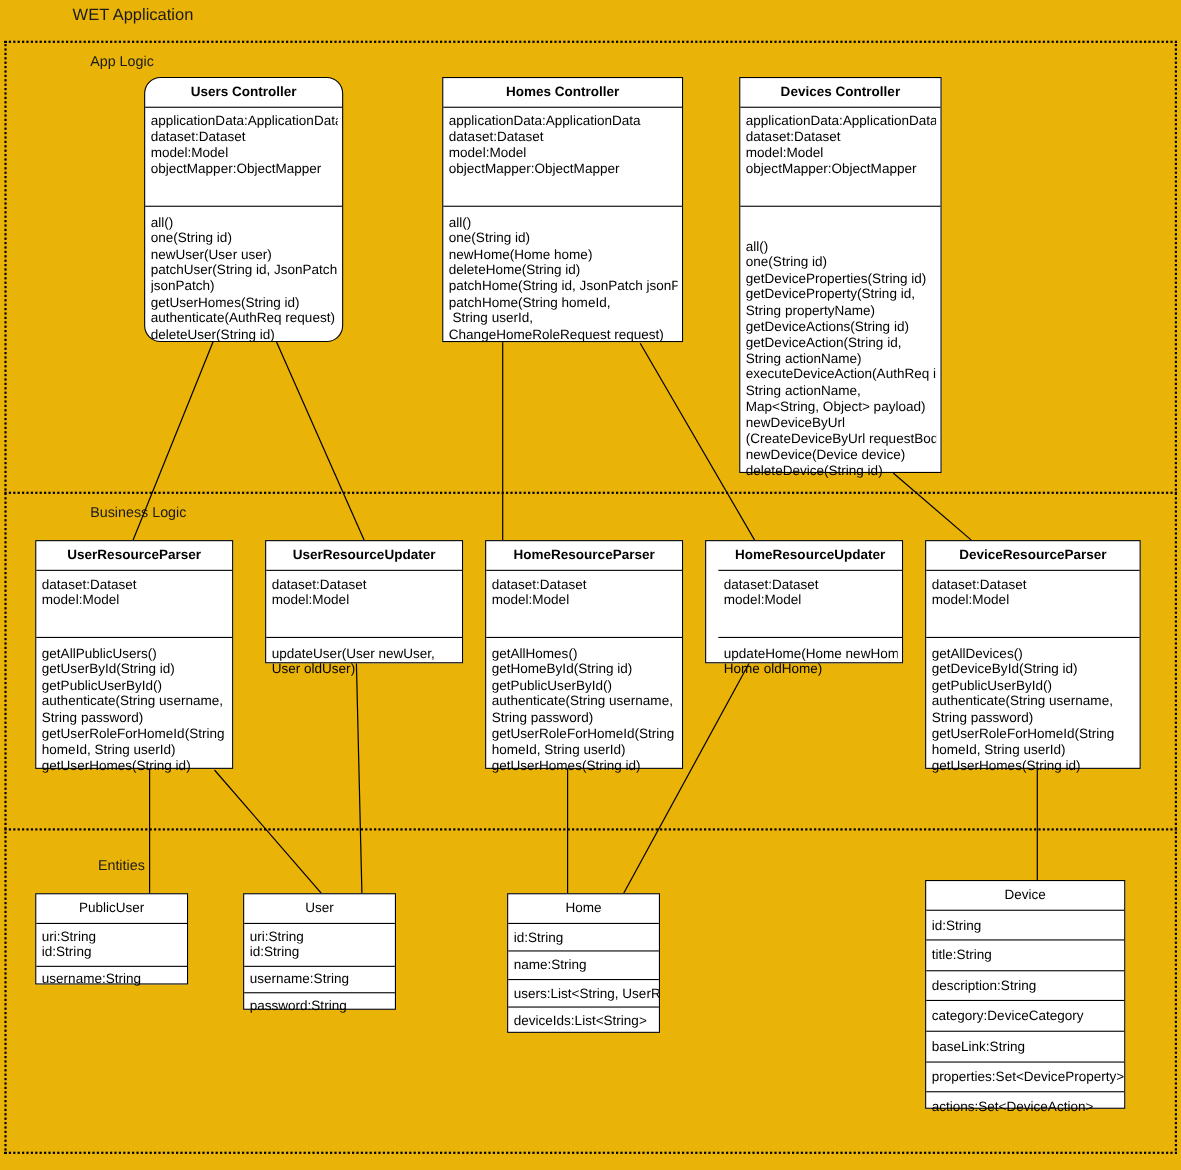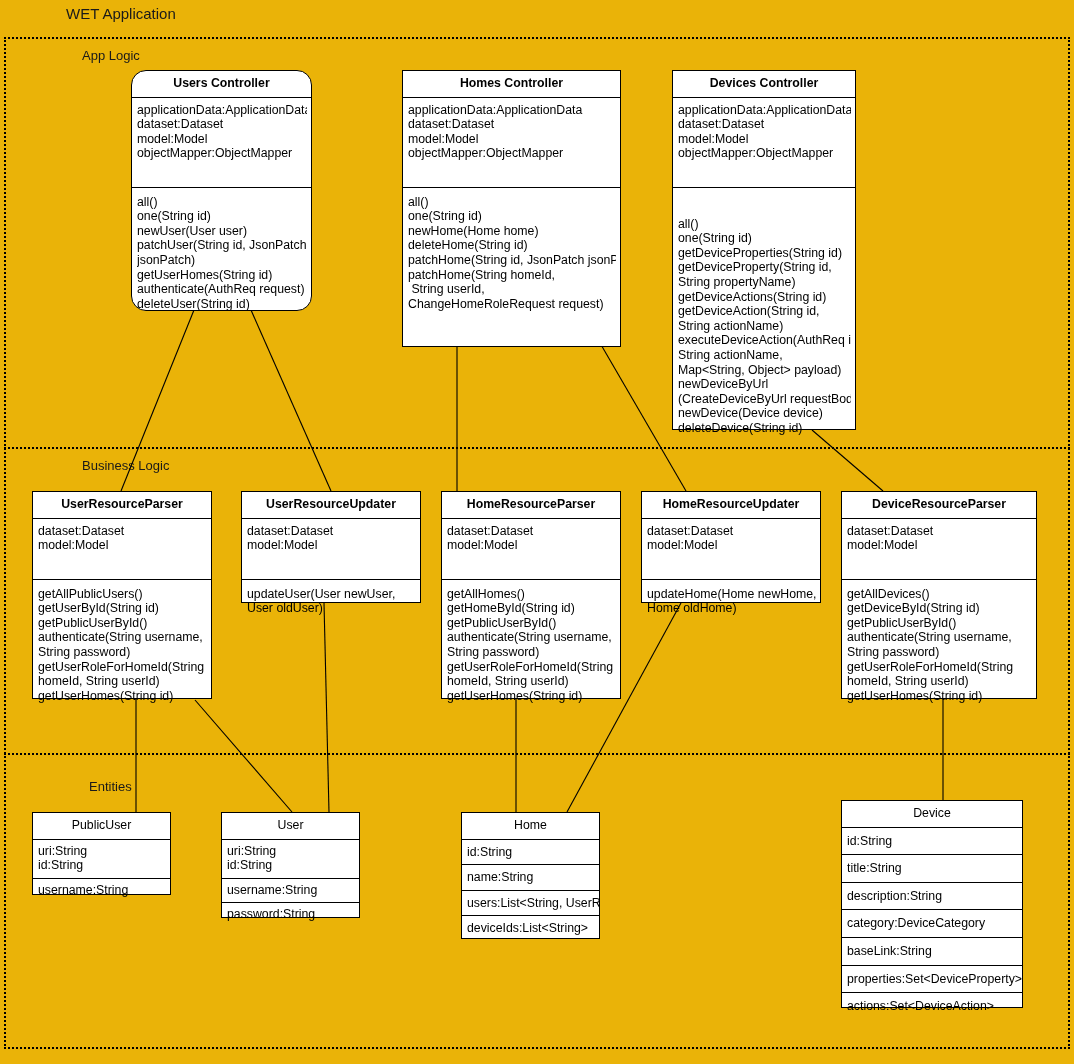--- a/index.html
+++ b/index.html
@@ -162,21 +162,21 @@
       <div class="uml-line">one(String id)</div>
       <div class="uml-line">newUser(User user)</div>
       <div class="uml-line">patchUser(String id, JsonPatch</div>
       <div class="uml-line">jsonPatch)</div>
       <div class="uml-line">getUserHomes(String id)</div>
       <div class="uml-line">authenticate(AuthReq request)</div>
       <div class="uml-line">deleteUser(String id)</div>
     </div>
   </div>
 
-  <div class="uml-class" style="left:402px; top:70px; width:219px; height:277px;">
+  <div class="uml-class" style="left:402px; top:70px; width:219px; height:241px;">
     <div class="uml-name bold">Homes Controller</div>
     <div class="uml-attrs" style="height:78px;">
       <div class="uml-line">applicationData:ApplicationData</div>
       <div class="uml-line">dataset:Dataset</div>
       <div class="uml-line">model:Model</div>
       <div class="uml-line">objectMapper:ObjectMapper</div>
     </div>
     <div class="uml-ops">
       <div class="uml-line">all()</div>
       <div class="uml-line">one(String id)</div>
@@ -257,21 +257,21 @@
       <div class="uml-line">getHomeById(String id)</div>
       <div class="uml-line">getPublicUserById()</div>
       <div class="uml-line">authenticate(String username,</div>
       <div class="uml-line">String password)</div>
       <div class="uml-line">getUserRoleForHomeId(String</div>
       <div class="uml-line">homeId, String userId)</div>
       <div class="uml-line">getUserHomes(String id)</div>
     </div>
   </div>
 
-  <div class="uml-class" style="left:641px; top:491px; width:180px; height:112px;">
+  <div class="uml-class" style="left:641px; top:491px; width:180px; height:112px;padding-left:11px;">
     <div class="uml-name bold">HomeResourceUpdater</div>
     <div class="uml-attrs" style="height:49px;">
       <div class="uml-line">dataset:Dataset</div>
       <div class="uml-line">model:Model</div>
     </div>
     <div class="uml-ops">
       <div class="uml-line">updateHome(Home newHome,</div>
       <div class="uml-line">Home oldHome)</div>
     </div>
   </div>

